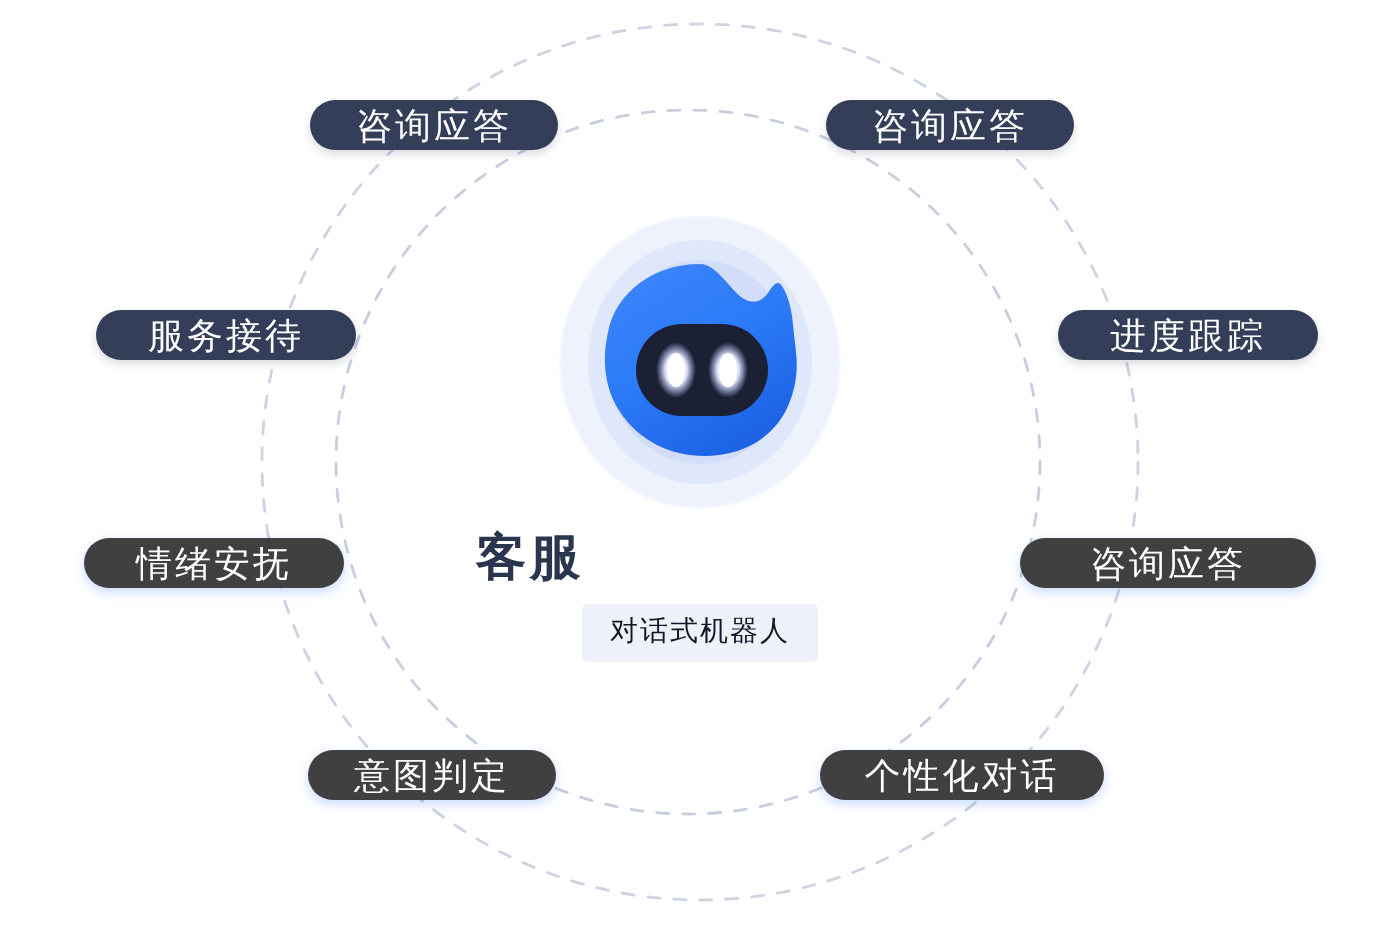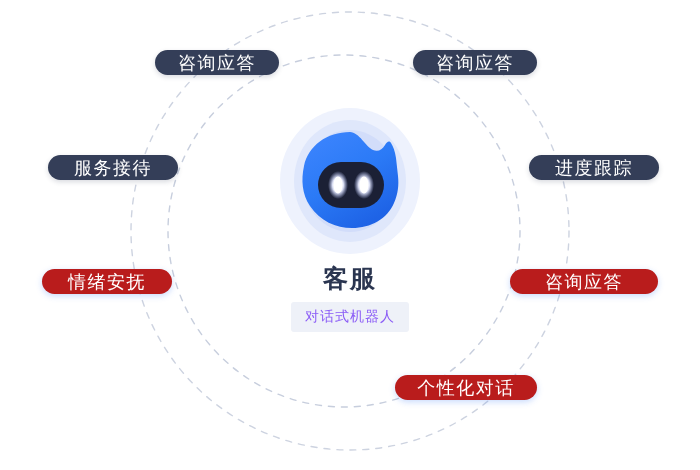--- a/index.html
+++ b/index.html
@@ -76,38 +76,38 @@
     top: 0;
     width: 160px;
     height: 160px;
   }
 
   .title-main {
     position: absolute;
     left: 0;
     top: 162px;
     width: 224px;
-    text-align: center;
+    text-align: left;
     font-size: 25px;
     font-weight: bold;
     color: #2a3550;
     letter-spacing: 2px;
   }
   .title-sub-band {
     position: absolute;
     left: 50%;
     top: 202px;
     transform: translateX(-50%);
     padding: 5px 14px 6px 14px;
     background: #eef1f8;
     border-radius: 3px;
   }
   .title-sub {
     font-size: 14px;
-    color: #8b5cf6;
+    color: #0f172a;
     letter-spacing: 1px;
     white-space: nowrap;
   }
 
   
   .pill {
     position: absolute;
     display: flex;
     align-items: center;
     justify-content: center;
@@ -119,33 +119,33 @@
     height: 25px;
     box-sizing: border-box;
     padding: 0 22px;
     user-select: none;
   }
   .pill.dark {
     background: #343e58;
     box-shadow: 0 2px 5px rgba(40,50,80,0.18);
   }
   .pill.blue {
-    background: #b91c1c;
+    background: #404040;
     box-shadow: 0 2px 6px rgba(59,123,246,0.28);
     align-items: center;
   }
 
   .p-consult   { left: 155px; top: 50px;  width: 124px; }
   .p-service   { left: 413px; top: 50px;  width: 124px; }
   .p-business  { left: 48px;  top: 155px; width: 130px; }
   .p-progress  { left: 529px; top: 155px; width: 130px; }
   .p-emotion   { left: 42px;  top: 269px; width: 130px; }
   .p-multilang { left: 510px; top: 269px; width: 148px; }
   .p-intent    { left: 154px; top: 375px; width: 124px; }
-  .p-personal  { left: 395px; top: 375px; width: 142px; }
+  .p-personal  { left: 410px; top: 375px; width: 142px; }
 </style>
 </head>
 <body>
 
 <div id="stage">
 
   <svg class="rings" viewBox="0 0 700 470">
     <circle cx="350" cy="231" r="219" fill="none" stroke="#cdd3e0" stroke-width="1.4" stroke-dasharray="6 7" stroke-linecap="round"></circle>
     <circle cx="344" cy="231" r="176" fill="none" stroke="#c7cedd" stroke-width="1.4" stroke-dasharray="6 7" stroke-linecap="round"></circle>
   </svg>
@@ -208,17 +208,20 @@
   </div>
   <div class="pill dark p-progress">
     <span>进度跟踪</span>
   </div>
   <div class="pill blue p-emotion">
     <span>情绪安抚</span>
   </div>
   <div class="pill blue p-multilang">
     <span>咨询应答</span>
   </div>
+  <div class="pill blue p-intent">
+    <span>意图判定</span>
+  </div>
   <div class="pill blue p-personal">
     <span>个性化对话</span>
   </div>
 
 </div>
 
 </body></html>

